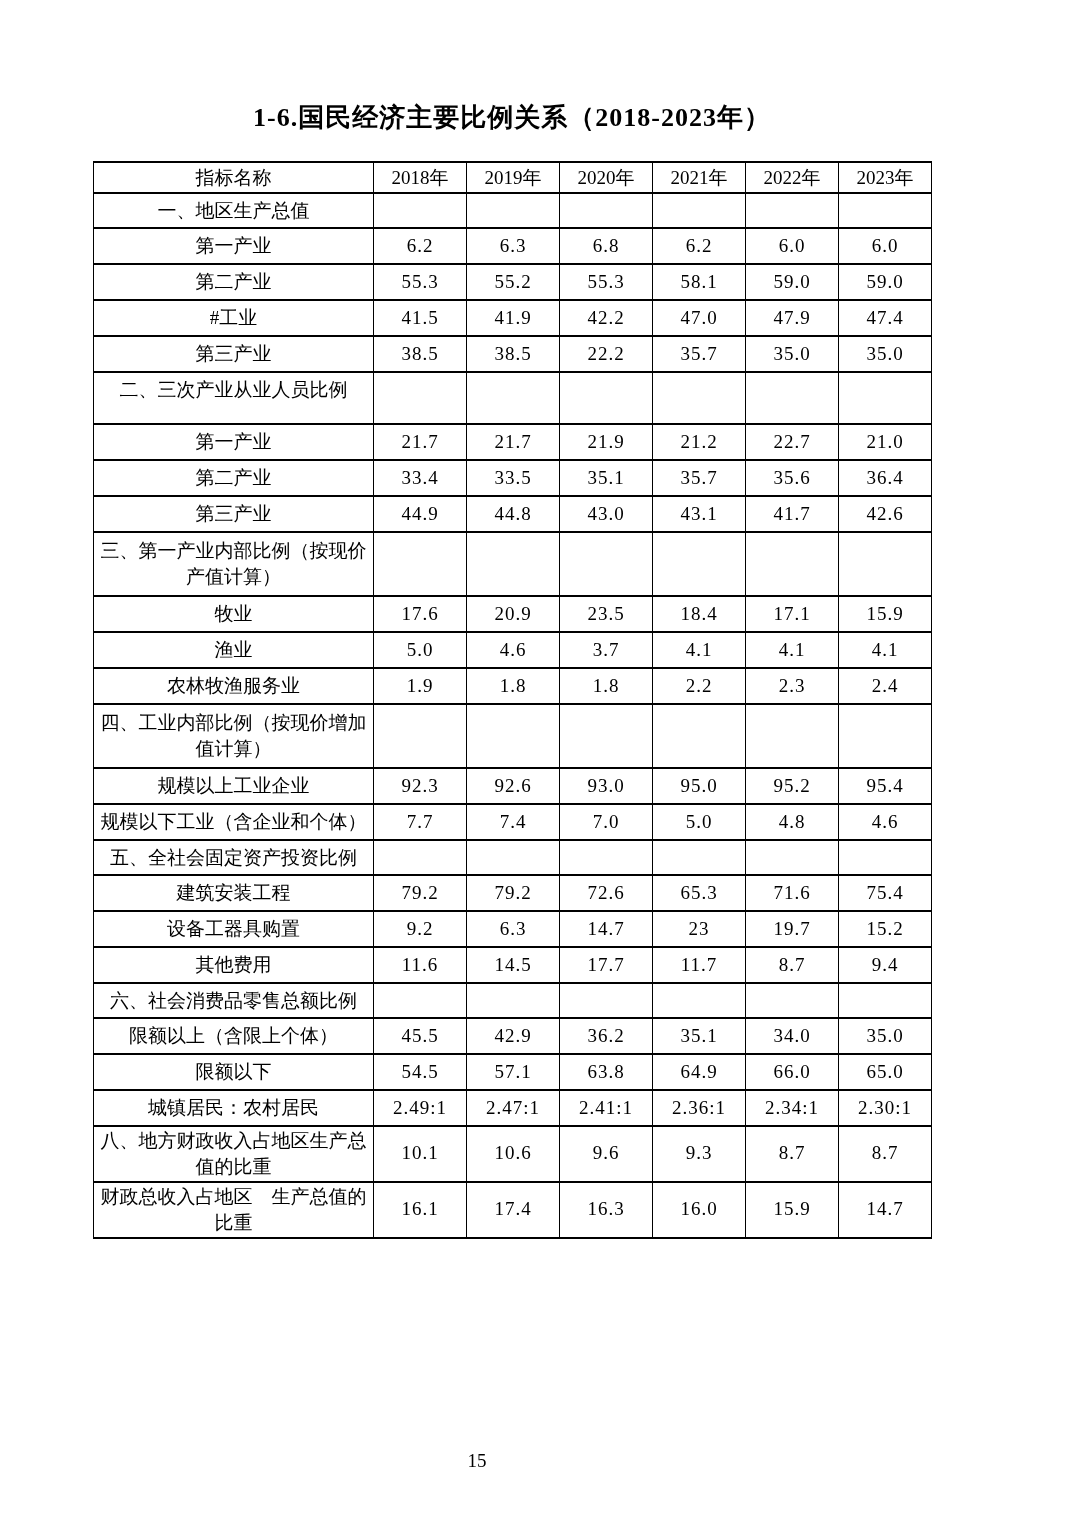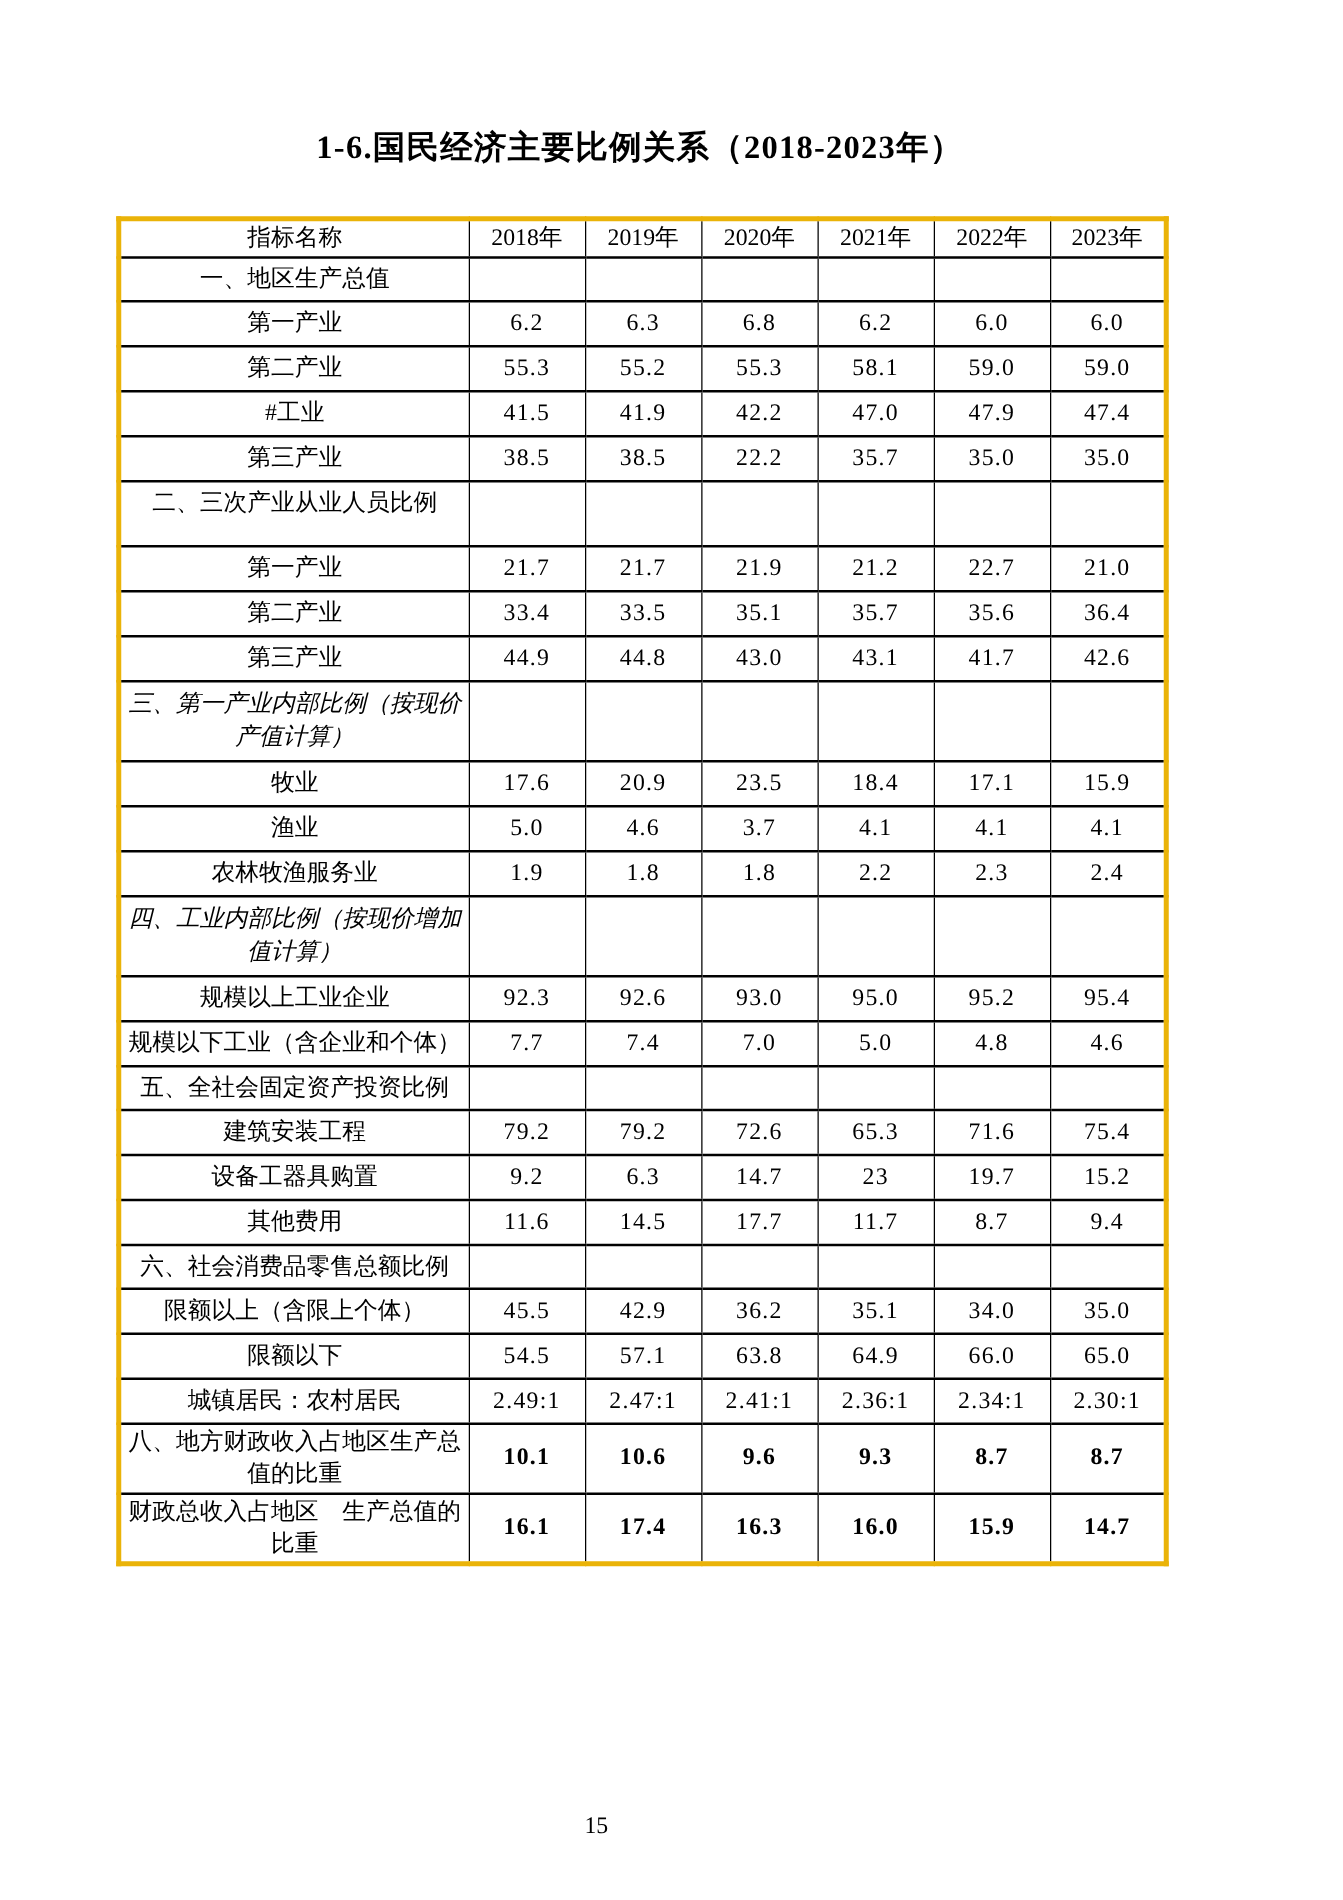--- a/index.html
+++ b/index.html
@@ -14,25 +14,25 @@
     position: absolute;
     left: 93px; top: 100px; width: 838px;
     text-align: center;
     font-size: 26px;
     font-weight: bold;
     letter-spacing: 1px;
     white-space: nowrap;
   }
   table.stats {
     position: absolute;
-    left: 93px; top: 173px;
+    left: 93px; top: 161px;
     width: 838px;
     border-collapse: collapse;
     table-layout: fixed;
-    border: 4px solid #eab308;
+    border: 1px solid #eab308;
   }
   table.stats col.c-label { width: 280px; }
   table.stats col.c-year  { width: 93px;  }
   table.stats th, table.stats td {
     border: 1px solid #000;
     border-top-width: 2px;
     border-bottom-width: 2px;
     font-weight: normal;
     font-size: 19px;
     line-height: 1.35;
@@ -41,23 +41,23 @@
     padding: 0 2px;
     overflow: hidden;
   }
   table.stats thead tr { height: 31px; }
   table.stats thead th { font-size: 19px; }
   td.val { font-size: 19px; letter-spacing: 1px; }
   tr.r-item         { height: 36px; }
   tr.r-section      { height: 35px; }
   tr.r-section-tall { height: 52px; }
   tr.r-section-tall td.lab { vertical-align: top; padding-top: 4px; }
-  tr.r-section-2line { height: 64px; font-style: italic; }
+  tr.r-section-2line { height: 64px; }
   tr.r-item-2line    { height: 56px; }
-  tr.r-item-2line td.val { vertical-align: top; padding-top: 13px; font-weight: bold; }
+  tr.r-item-2line td.val { vertical-align: top; padding-top: 13px; }
   .page-number {
     position: absolute;
     left: 0; top: 1450px; width: 954px;
     text-align: center;
     font-size: 19px;
   }
 </style>
 </head>
 <body>
 

